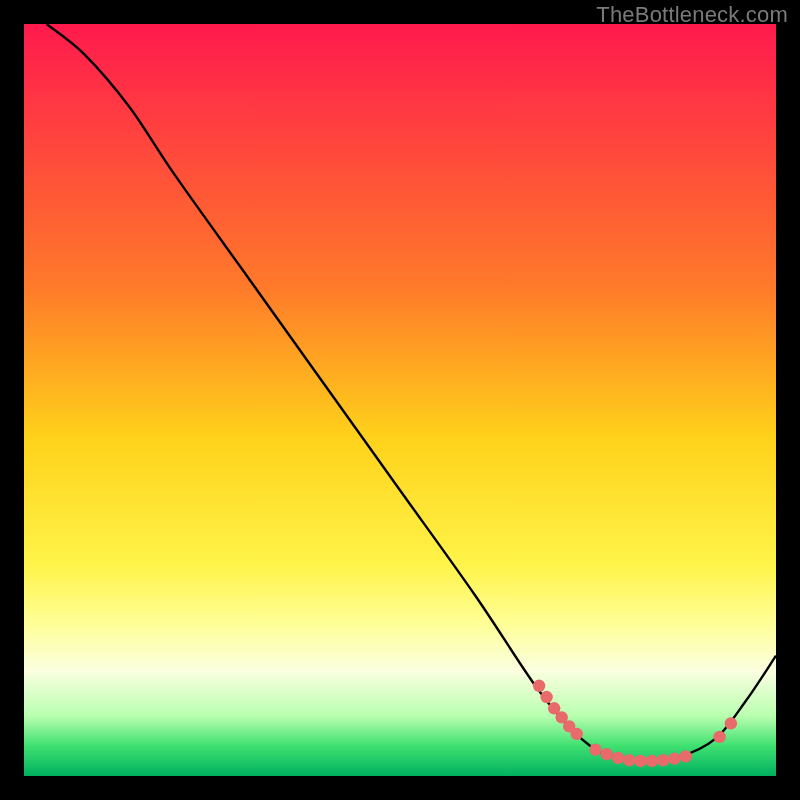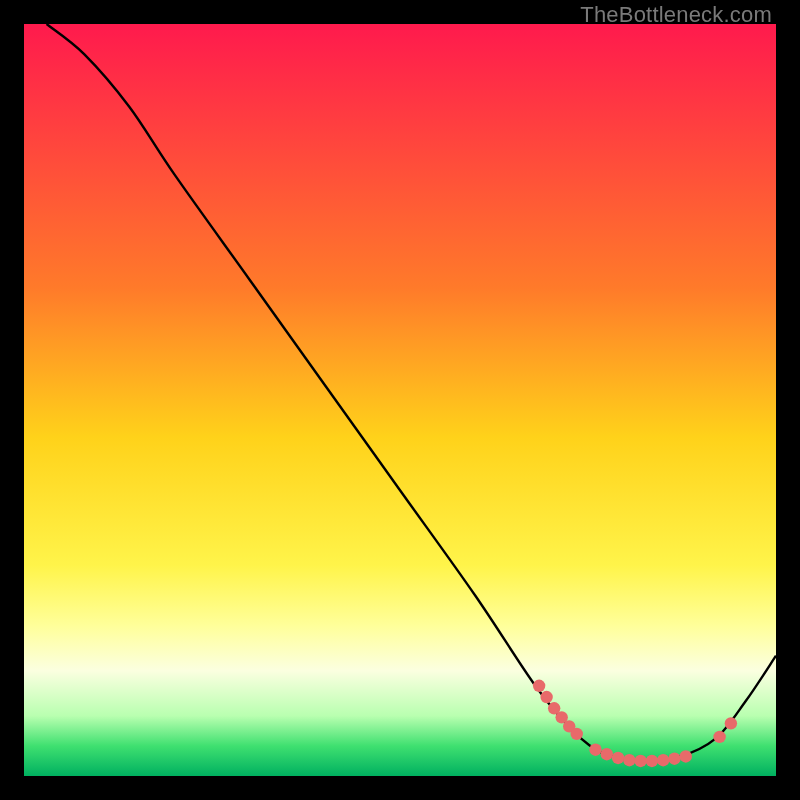--- a/index.html
+++ b/index.html
@@ -22,21 +22,21 @@
   .plot {
     position: absolute;
     left: 0;
     top: 0;
     width: 752px;
     height: 752px;
   }
   .watermark {
     position: absolute;
     top: 2px;
-    right: 28px;
+    right: 12px;
     color: #7a7a7a;
     font-size: 22px;
     font-weight: 500;
     letter-spacing: 0.2px;
   }
   svg { display: block; }
 </style>
 </head>
 <body>
 

